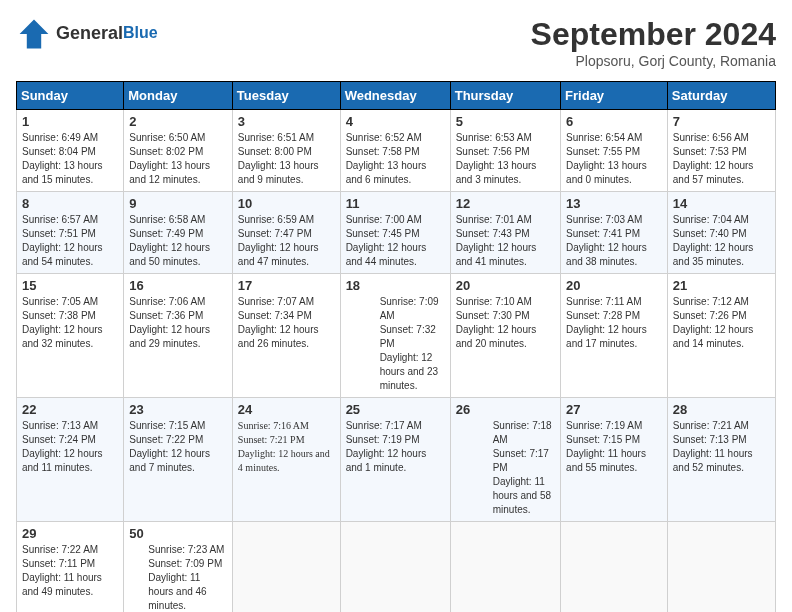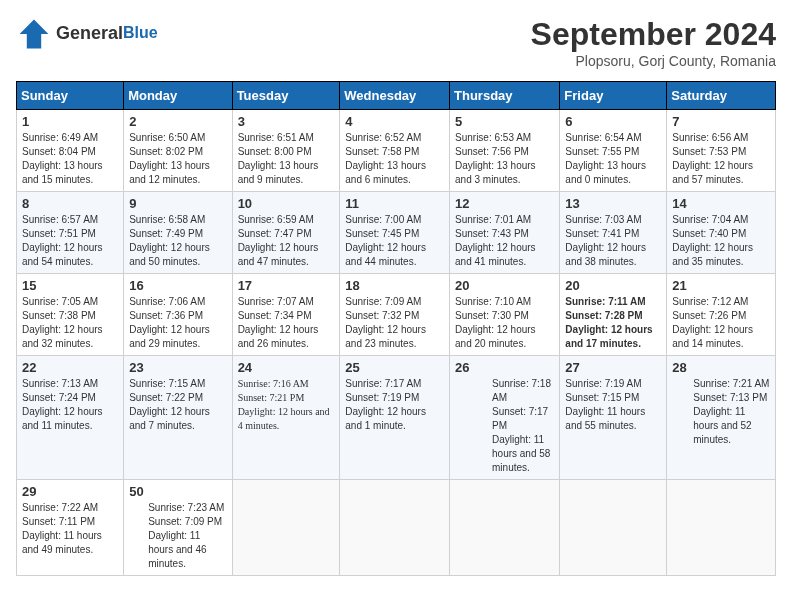--- a/index.html
+++ b/index.html
@@ -228,33 +228,33 @@
 Daylight: 12 hours and 29 minutes.</div>
         </td>
         <td>
           <span class="day-num">17</span>
           <div class="day-info" style="white-space: pre-line;">Sunrise: 7:07 AM
 Sunset: 7:34 PM
 Daylight: 12 hours and 26 minutes.</div>
         </td>
         <td>
           <span class="day-num">18</span>
-          <div class="day-info" style="white-space: pre-line;">Sunrise: 7:09 AM
+          <div class="day-info" style="white-space: pre-line; margin-left: 34px;">Sunrise: 7:09 AM
 Sunset: 7:32 PM
 Daylight: 12 hours and 23 minutes.</div>
         </td>
         <td>
           <span class="day-num">20</span>
           <div class="day-info" style="white-space: pre-line;">Sunrise: 7:10 AM
 Sunset: 7:30 PM
 Daylight: 12 hours and 20 minutes.</div>
         </td>
         <td>
           <span class="day-num">20</span>
-          <div class="day-info" style="white-space: pre-line; font-weight: bold;">Sunrise: 7:11 AM
+          <div class="day-info" style="white-space: pre-line;">Sunrise: 7:11 AM
 Sunset: 7:28 PM
 Daylight: 12 hours and 17 minutes.</div>
         </td>
         <td>
           <span class="day-num">21</span>
           <div class="day-info" style="white-space: pre-line;">Sunrise: 7:12 AM
 Sunset: 7:26 PM
 Daylight: 12 hours and 14 minutes.</div>
         </td>
       </tr>
@@ -290,21 +290,21 @@
 Daylight: 11 hours and 58 minutes.</div>
         </td>
         <td>
           <span class="day-num">27</span>
           <div class="day-info" style="white-space: pre-line;">Sunrise: 7:19 AM
 Sunset: 7:15 PM
 Daylight: 11 hours and 55 minutes.</div>
         </td>
         <td>
           <span class="day-num">28</span>
-          <div class="day-info" style="white-space: pre-line; margin-left: 21px;">Sunrise: 7:21 AM
+          <div class="day-info" style="white-space: pre-line;">Sunrise: 7:21 AM
 Sunset: 7:13 PM
 Daylight: 11 hours and 52 minutes.</div>
         </td>
       </tr>
       <tr>
         <td>
           <span class="day-num">29</span>
           <div class="day-info" style="white-space: pre-line;">Sunrise: 7:22 AM
 Sunset: 7:11 PM
 Daylight: 11 hours and 49 minutes.</div>

